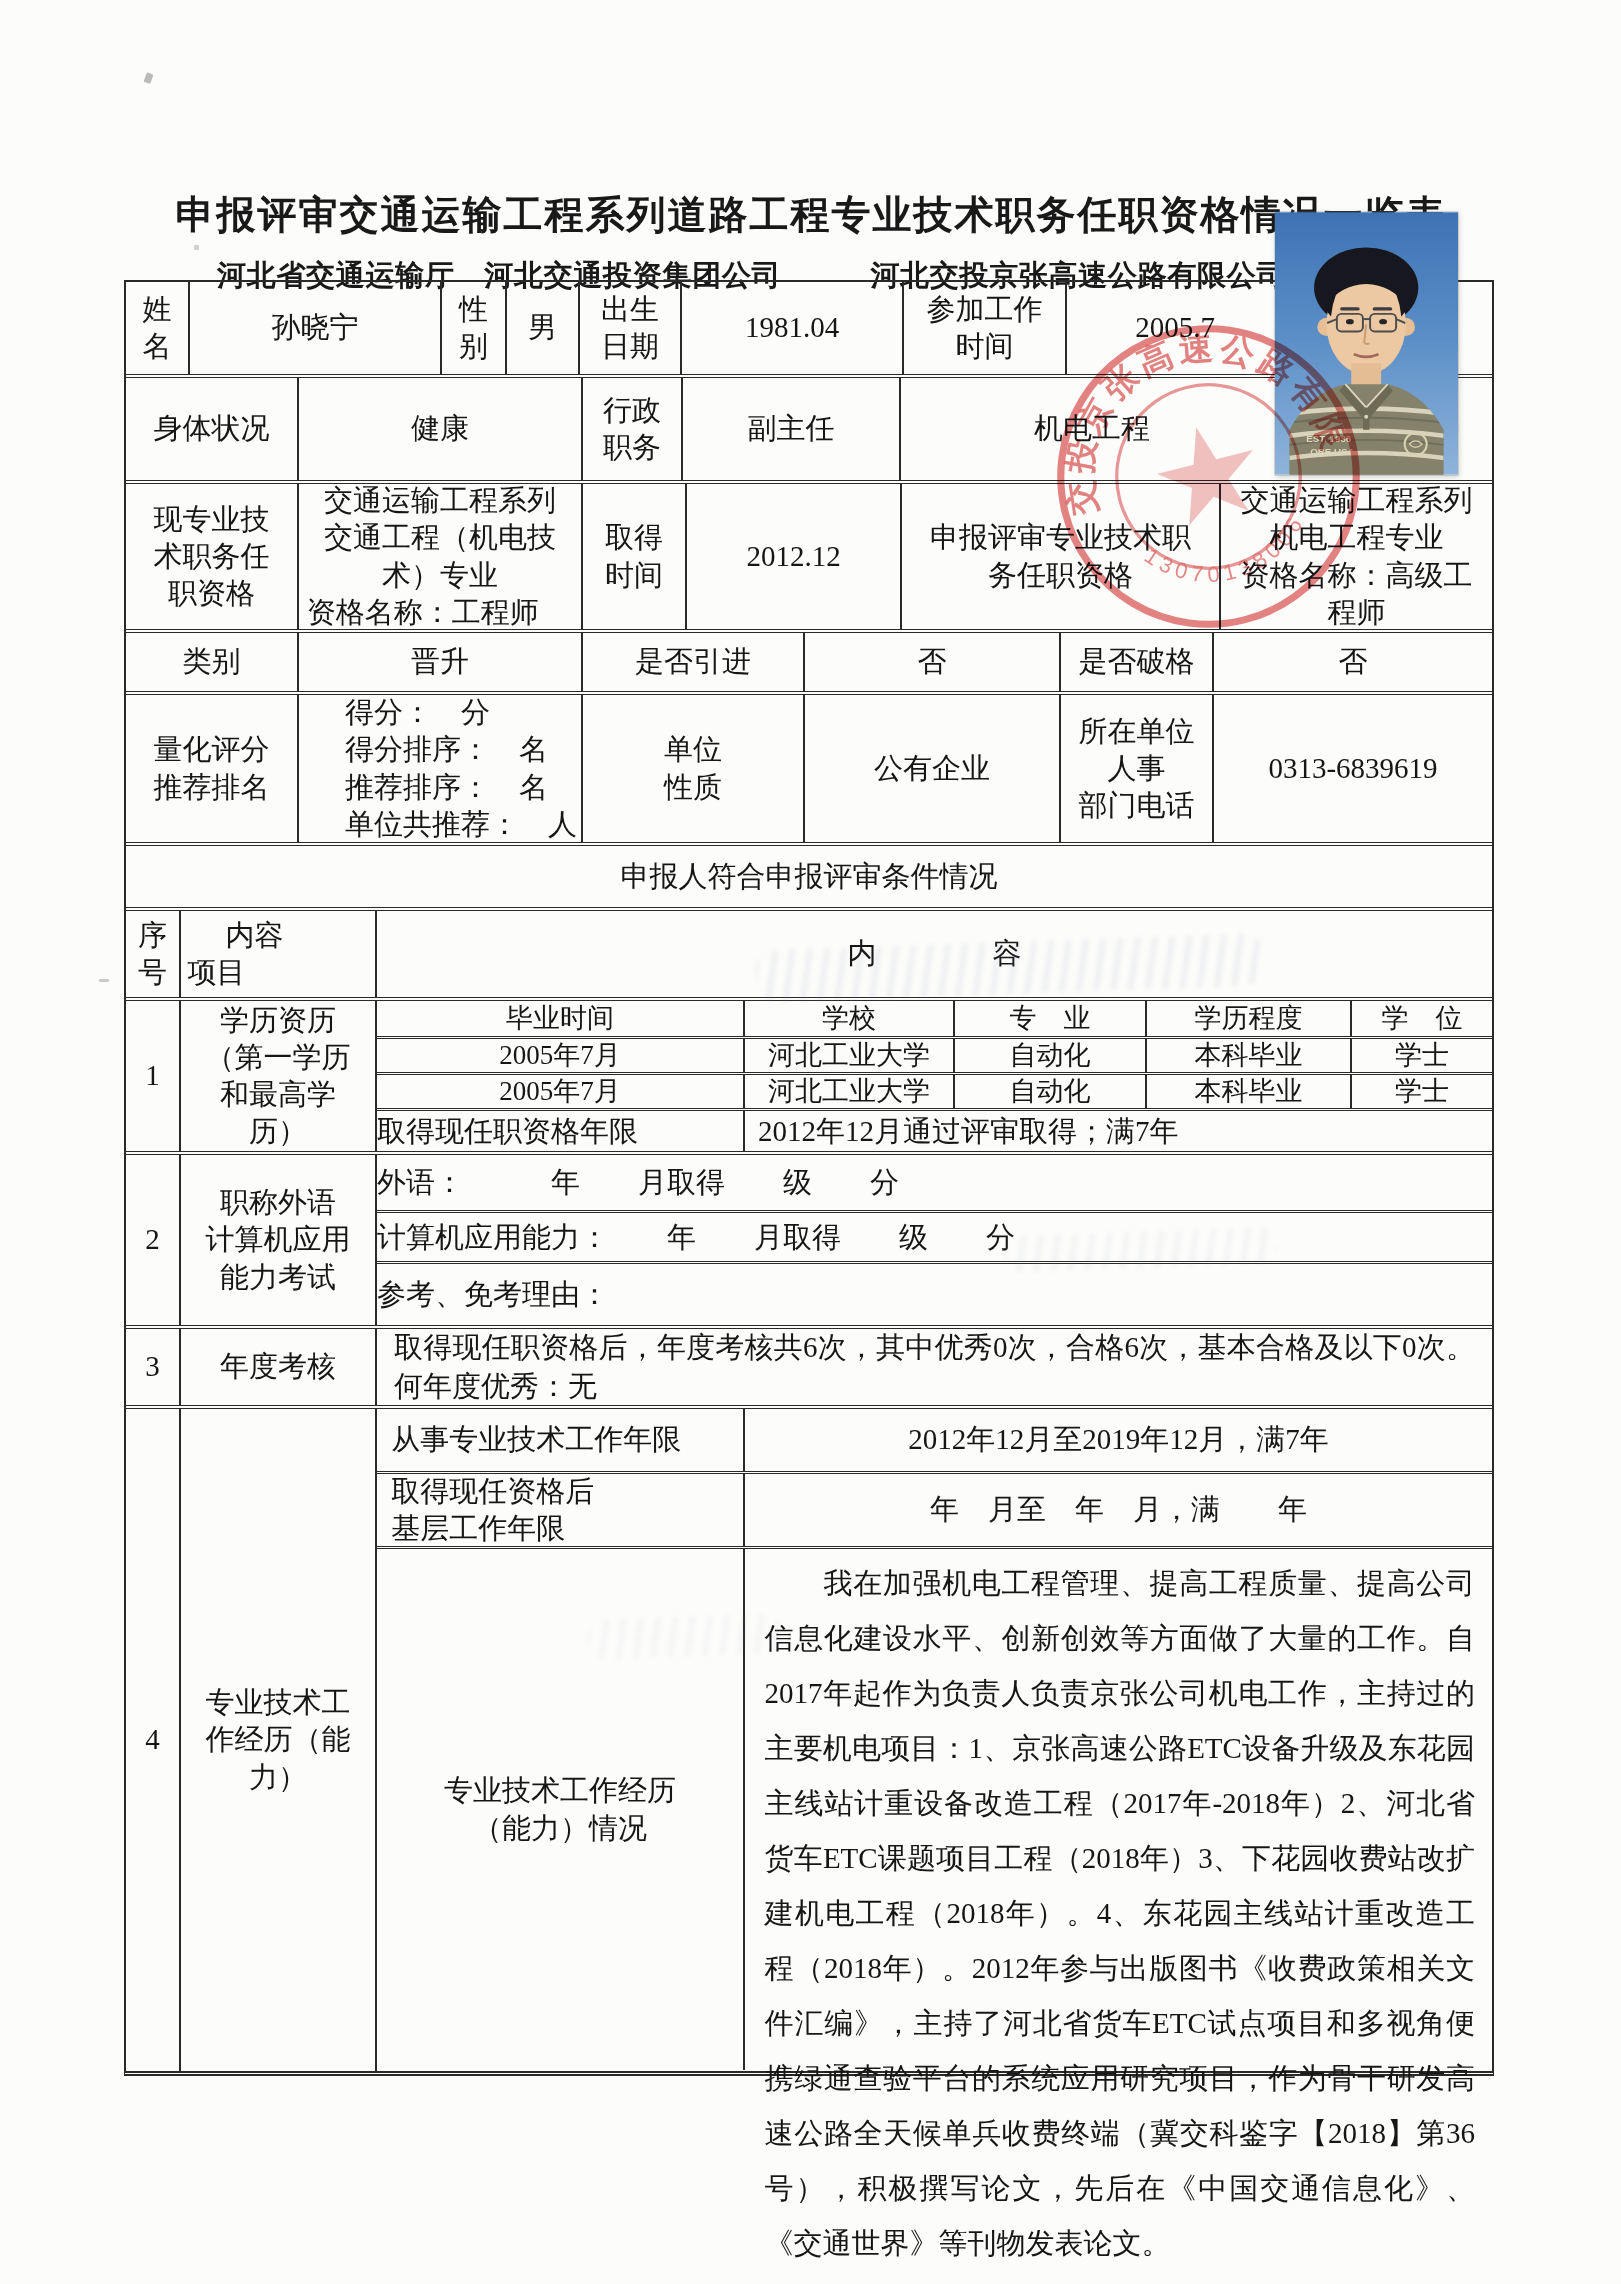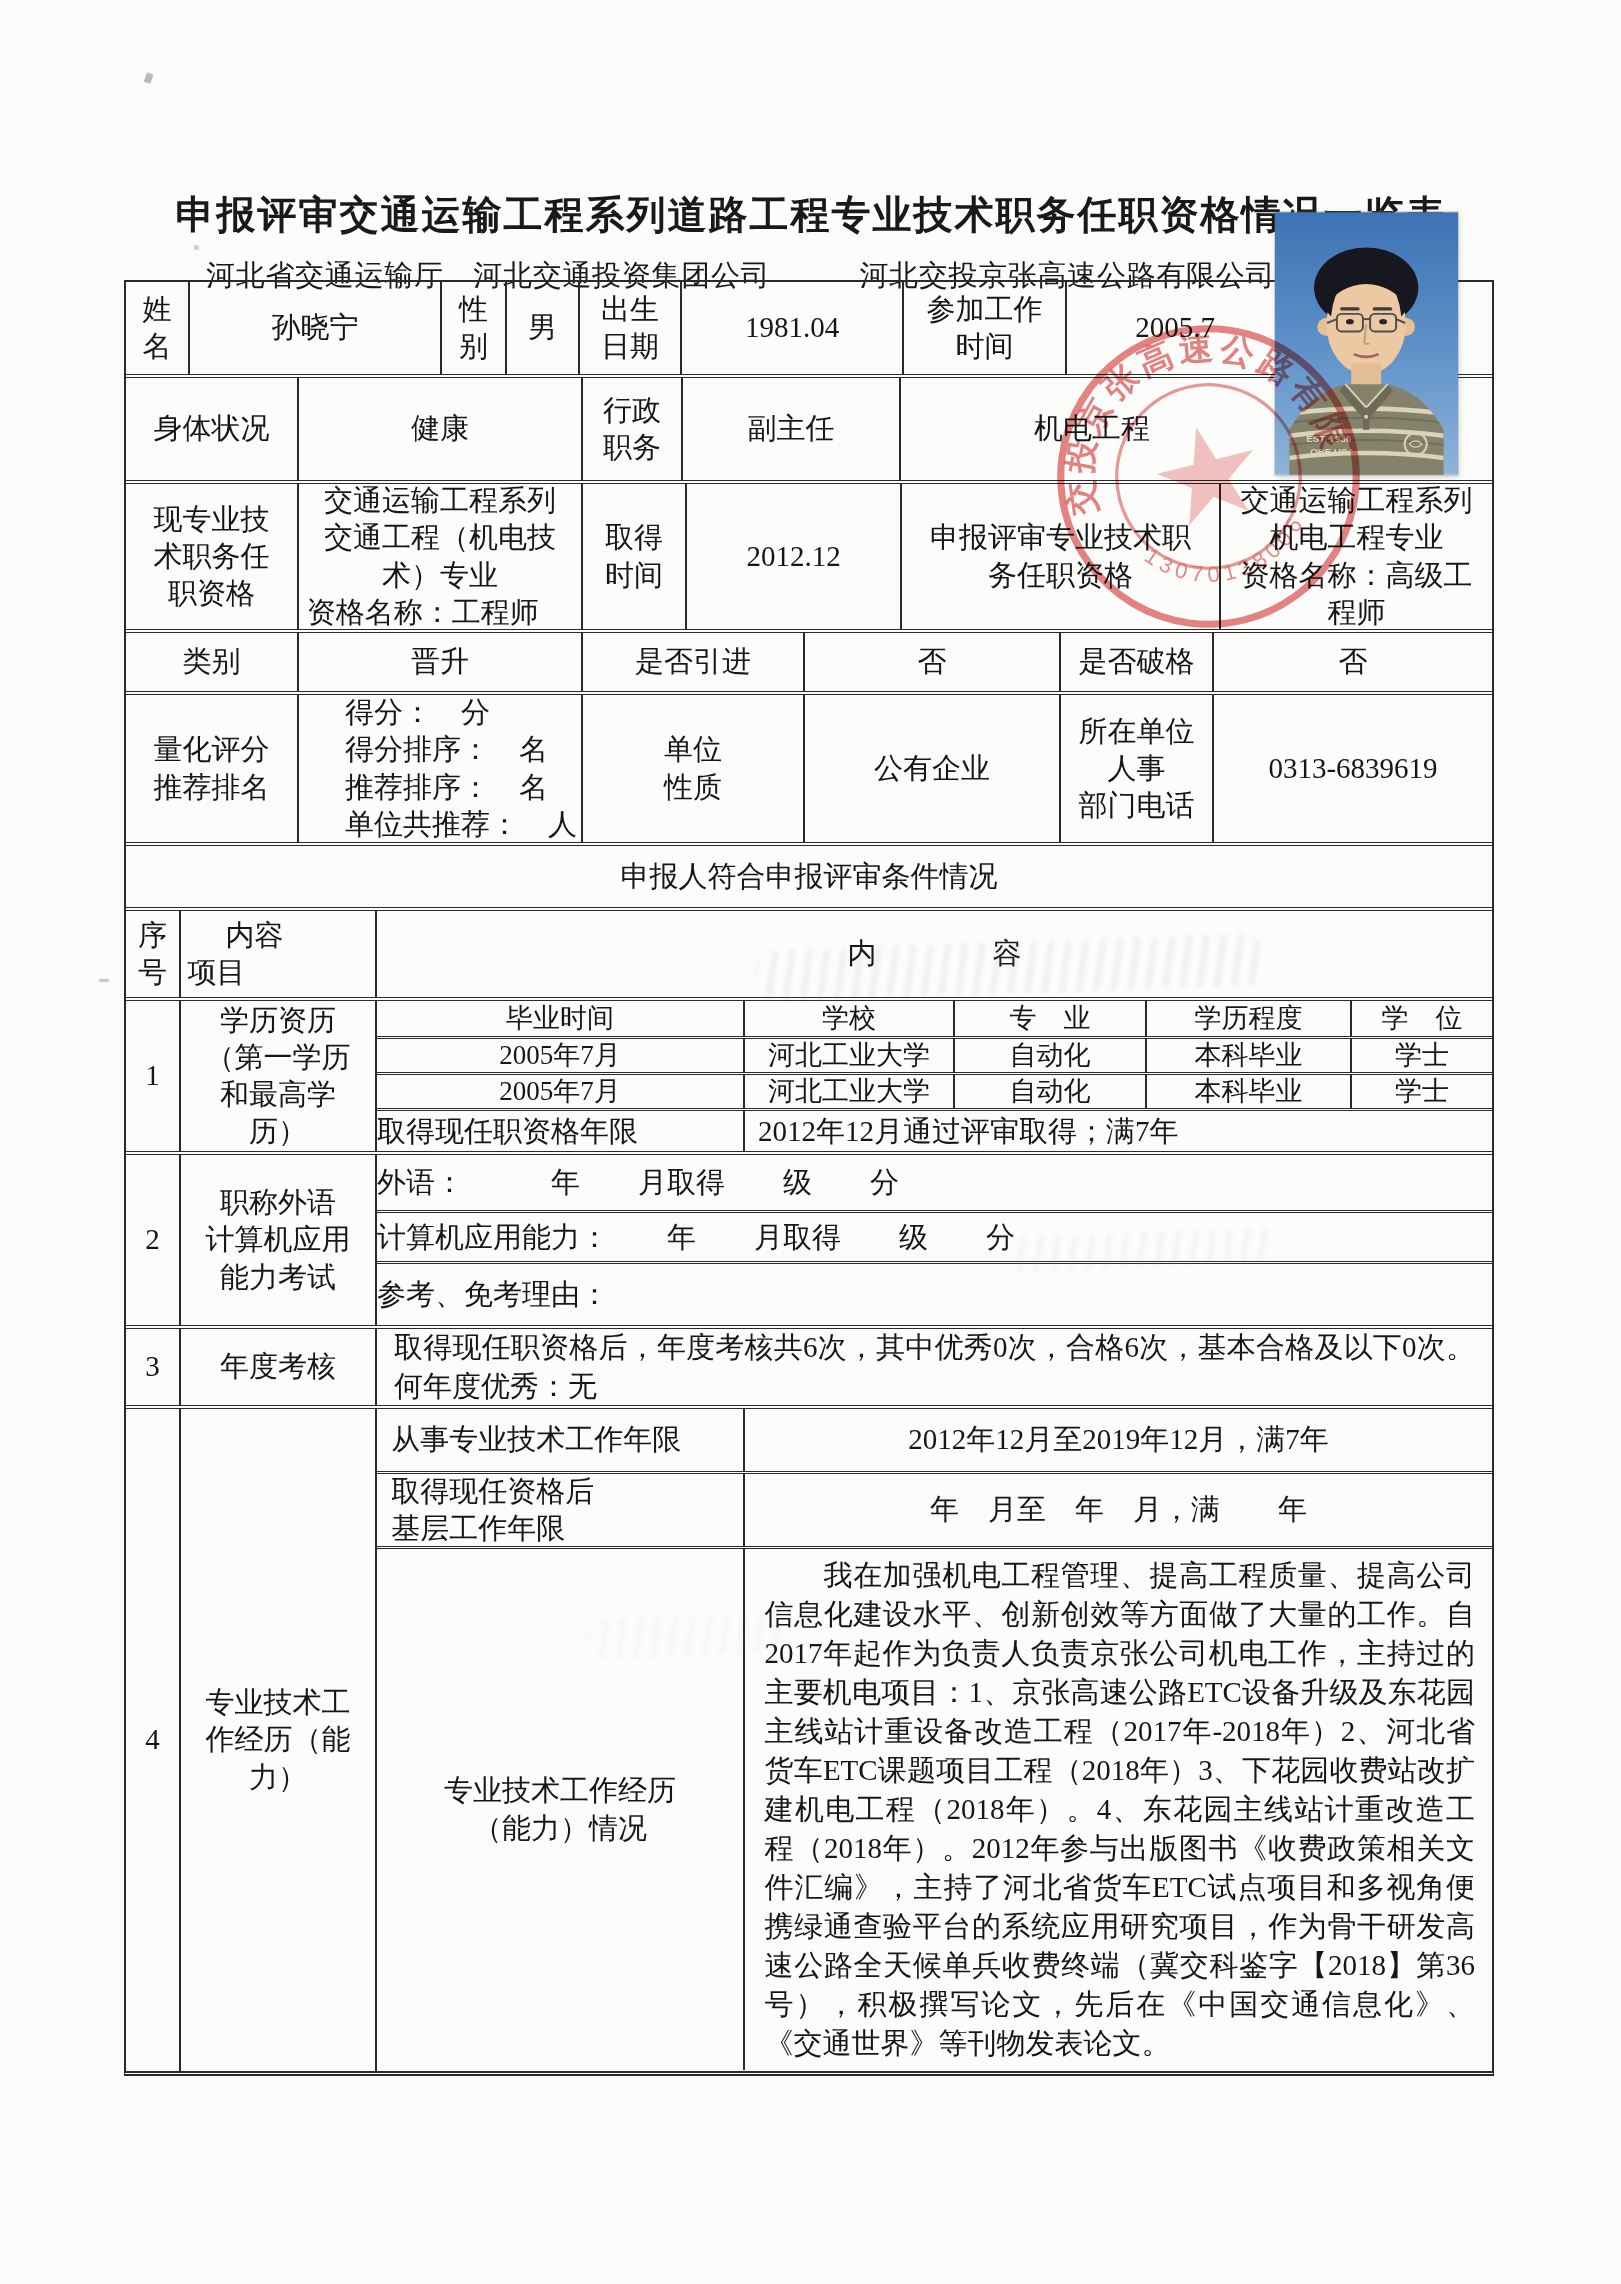--- a/index.html
+++ b/index.html
@@ -3,21 +3,21 @@
 <meta charset="utf-8">
 <style>
   html,body{margin:0;padding:0;background:#e8e8e6;}
   *{box-sizing:border-box;}
   .page{position:relative;width:1622px;height:2284px;background:#fcfcfa;overflow:hidden;
         font-family:"Liberation Serif","DejaVu Serif",serif;color:#191919;}
   .sans{font-family:"Liberation Sans","DejaVu Sans",sans-serif;}
 
   .doc-title{position:absolute;left:0;top:188px;width:100%;text-align:center;
              font-size:39px;font-weight:700;letter-spacing:2px;}
-  .doc-sub{position:absolute;left:206px;top:256px;font-size:29px;font-weight:400;
+  .doc-sub{position:absolute;left:217px;top:256px;font-size:29px;font-weight:700;
            letter-spacing:0.7px;white-space:nowrap;}
 
   
   .tbl{position:absolute;left:124px;top:280px;width:1370px;
        border:2.6px solid #2a2a2a;border-bottom:5.9px double #2a2a2a;}
   .row{display:flex;border-bottom:4.6px double #2a2a2a;}
   .row.last{border-bottom:none;}
   .c{border-right:2px solid #2a2a2a;display:flex;flex-direction:column;
      align-items:center;justify-content:center;text-align:center;
      font-size:29px;line-height:1.28;color:#161616;}
@@ -29,21 +29,21 @@
 
   
   .subcol{flex:1;display:flex;flex-direction:column;border-right:none;padding:0;}
   .srow{display:flex;border-bottom:3.3px double #2a2a2a;}
   .srow.last{border-bottom:none;}
   .small{font-size:27px;}
 
   .banner-cell{justify-content:center;}
   .itemcell .ln{width:100%;}
 
-  .para{display:block;text-align:justify;text-indent:59px;font-size:29px;line-height:39px;
+  .para{display:block;text-align:justify;text-indent:59px;font-size:29px;line-height:55px;
         padding:6.5px 17px 0 19.6px;letter-spacing:0px;}
   .annual{display:block;text-align:justify;font-size:29px;line-height:39px;padding:0 17px;}
 
   
   .photo{position:absolute;left:1275px;top:212px;width:183px;height:263px;
          box-shadow:0 0 0 0.7px rgba(120,120,120,.35), 1.3px 2px 5.2px rgba(80,80,80,.25);}
 
   
   .stamp{position:absolute;left:1051px;top:319px;width:315px;height:315px;
          mix-blend-mode:multiply;opacity:.82;transform:rotate(-14deg);}

